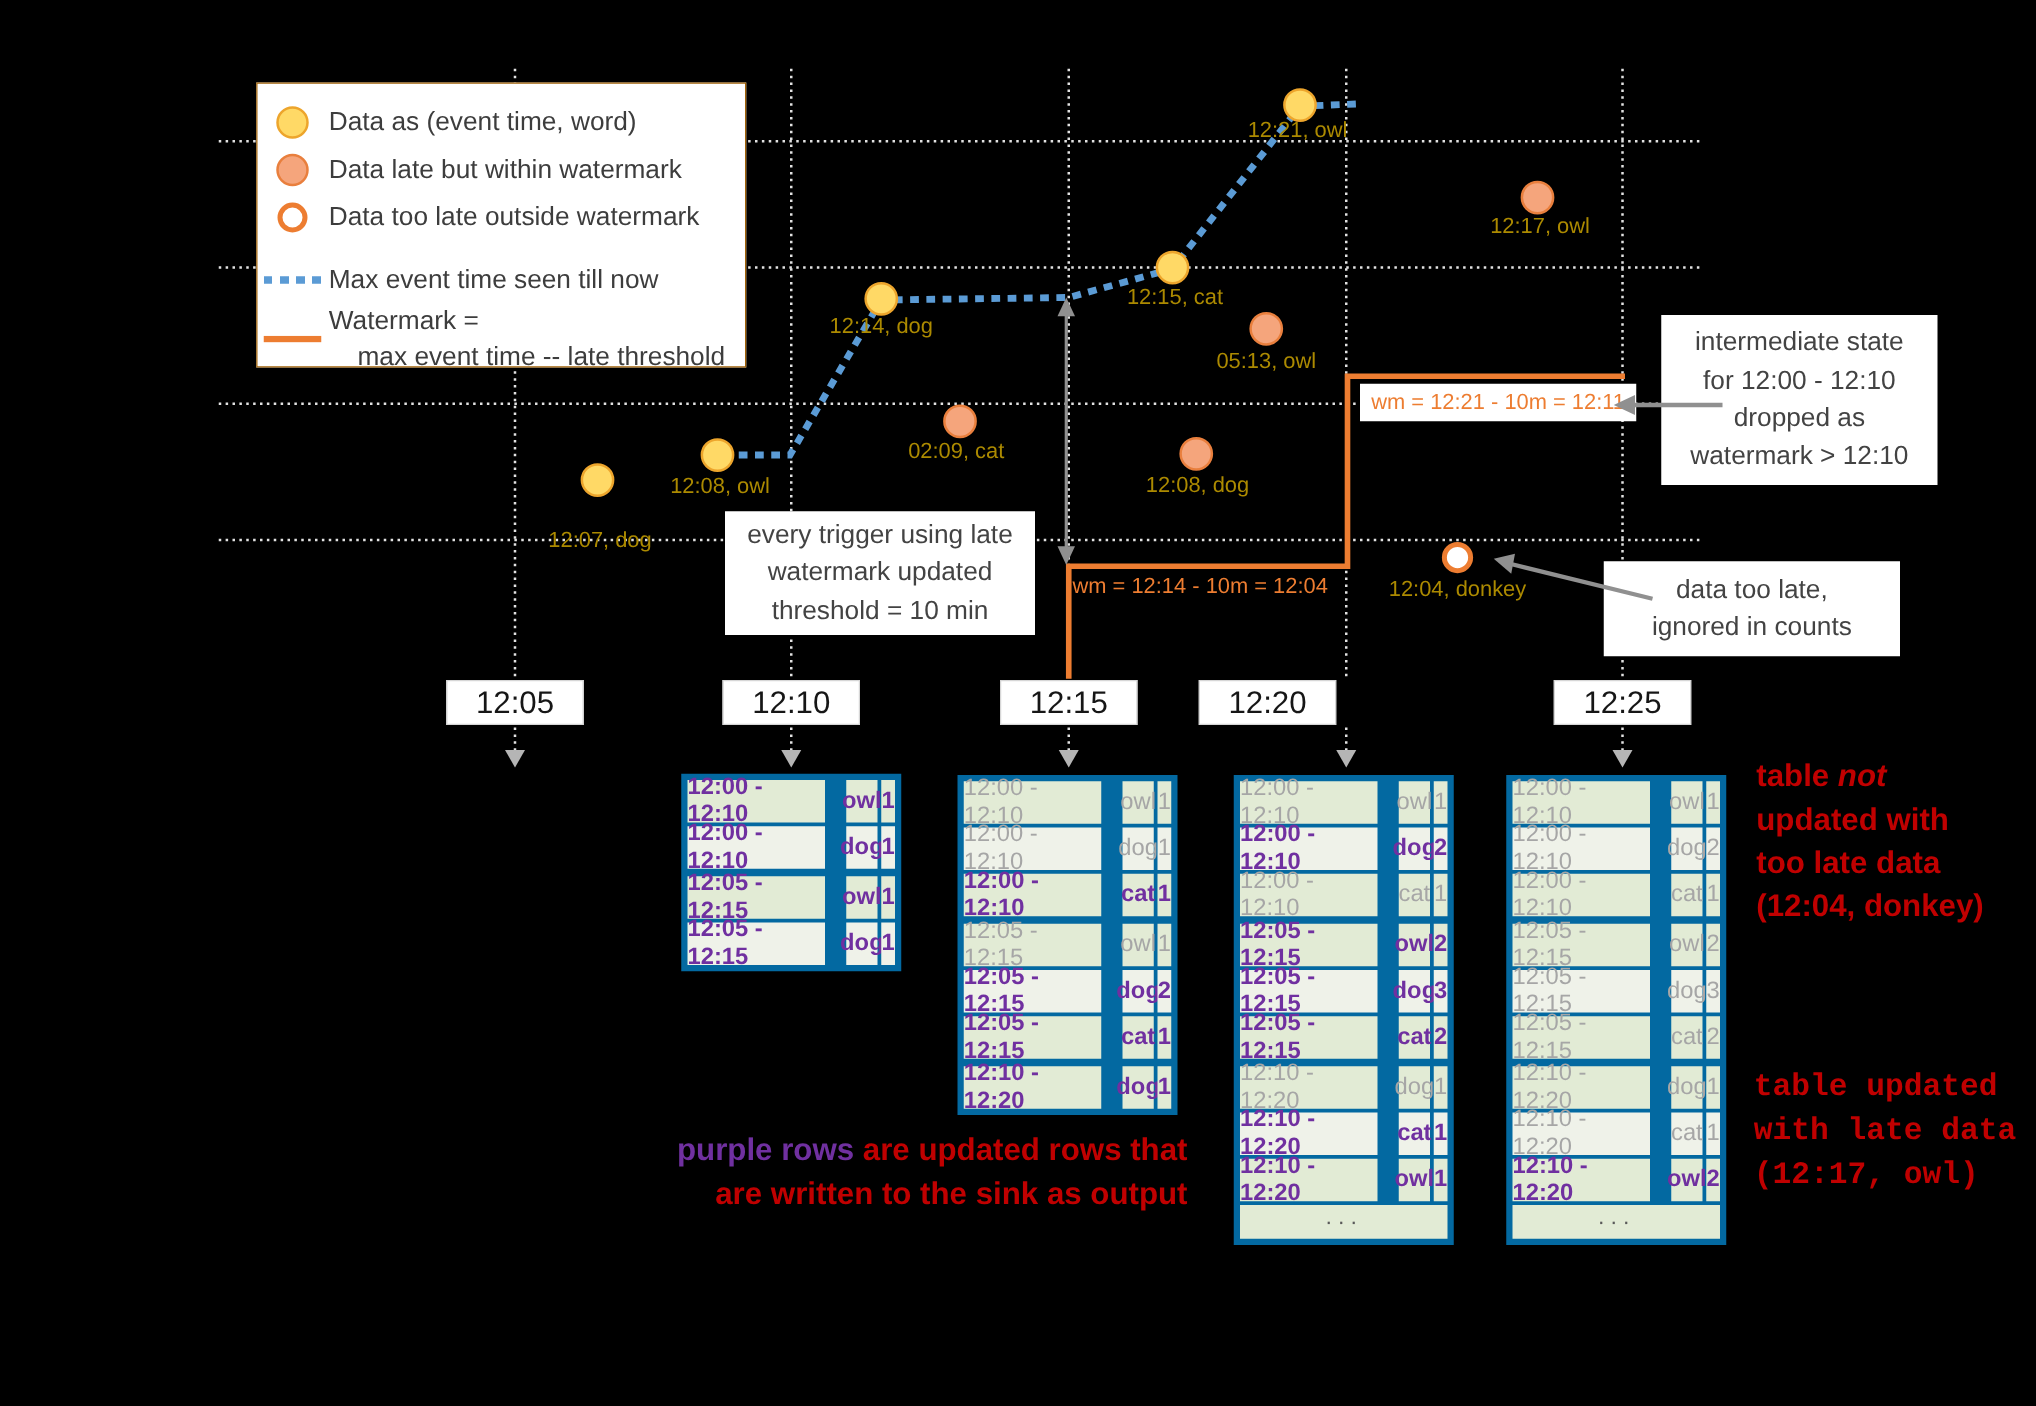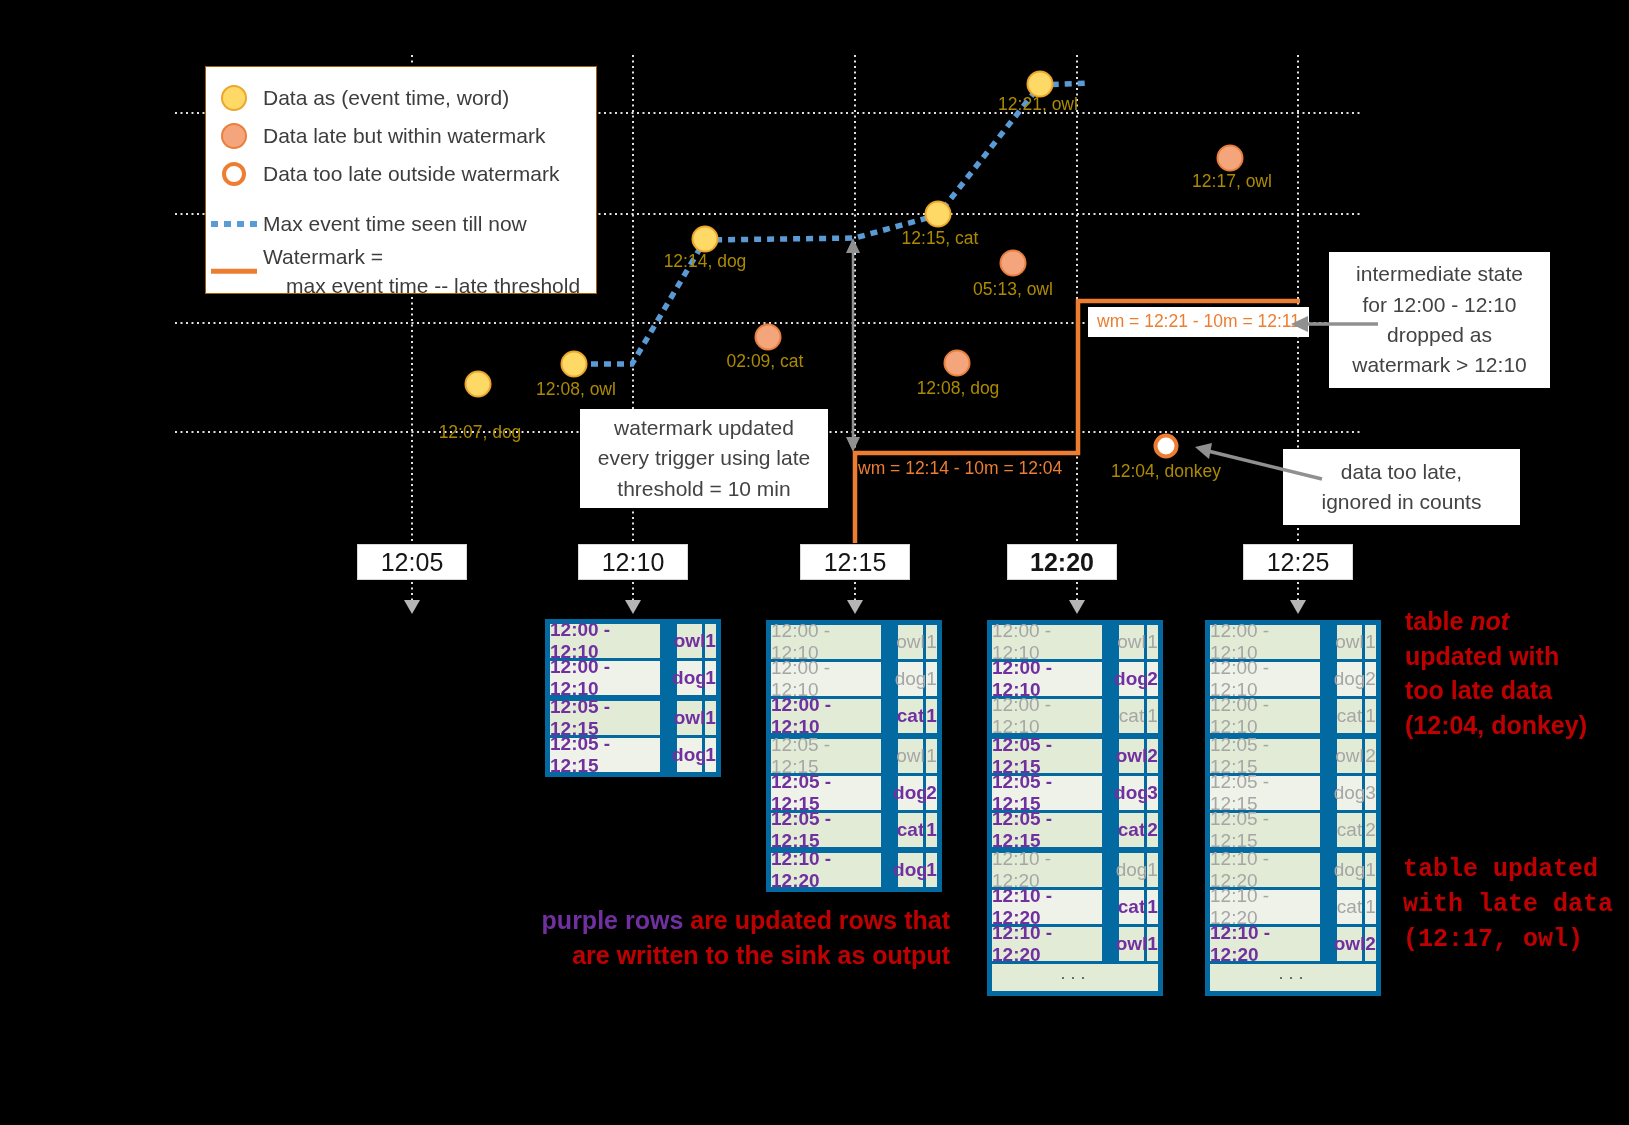--- a/index.html
+++ b/index.html
@@ -114,40 +114,40 @@
       <div class="ptlabel" style="left: 958px; top: 388px;">12:08, dog</div>
       <div class="pt toolate" style="left: 1166px; top: 446px;"></div>
       <div class="ptlabel" style="left: 1166px; top: 471px;">12:04, donkey</div>
     </div>
   <div id="layer-wm">
       <div class="wmlabel" style="left: 858px; top: 458px;">wm = 12:14 - 10m = 12:04</div>
       <div class="wmlabel boxed" style="left: 1088px; top: 307px;">wm = 12:21 - 10m = 12:11</div>
     </div>
   <div id="layer-notes">
       <div class="annot" style="left: 580px; top: 409px; width: 248px; height: 99px;">
+        <div>every trigger using late</div>
         <div>watermark updated</div>
-        <div>every trigger using late</div>
         <div>threshold = 10 min</div>
       </div>
       <div class="annot" style="left: 1329px; top: 252px; width: 221px; height: 136px;">
         <div>intermediate state</div>
         <div>for 12:00 - 12:10</div>
         <div>dropped as</div>
         <div>watermark &gt; 12:10</div>
       </div>
       <div class="annot" style="left: 1283px; top: 449px; width: 237px; height: 76px;">
         <div>data too late,</div>
         <div>ignored in counts</div>
       </div>
     </div>
   <div id="layer-triggers">
       <div class="trigger" style="left: 412px; top: 544px;">12:05</div>
       <div class="trigger" style="left: 633px; top: 544px;">12:10</div>
       <div class="trigger" style="left: 855px; top: 544px;">12:15</div>
-      <div class="trigger" style="left: 1062px; top: 544px; font-weight: bold;">12:20</div>
+      <div class="trigger" style="left: 1014px; top: 544px;">12:20</div>
       <div class="trigger" style="left: 1298px; top: 544px;">12:25</div>
     </div>
   <div id="layer-tables">
       <div class="gtable" style="left: 545px; top: 619px;">
         <div class="trow" style="margin-top: 0px;">
           <div class="tcell cell-window rowtext-updated" style="background: rgb(226, 235, 213);">12:00 - 12:10</div>
           <div class="tcell cell-word rowtext-updated" style="background: rgb(226, 235, 213);">owl</div>
           <div class="tcell cell-count rowtext-updated" style="background: rgb(226, 235, 213);">1</div>
         </div>
         <div class="trow" style="margin-top: 3px;">

